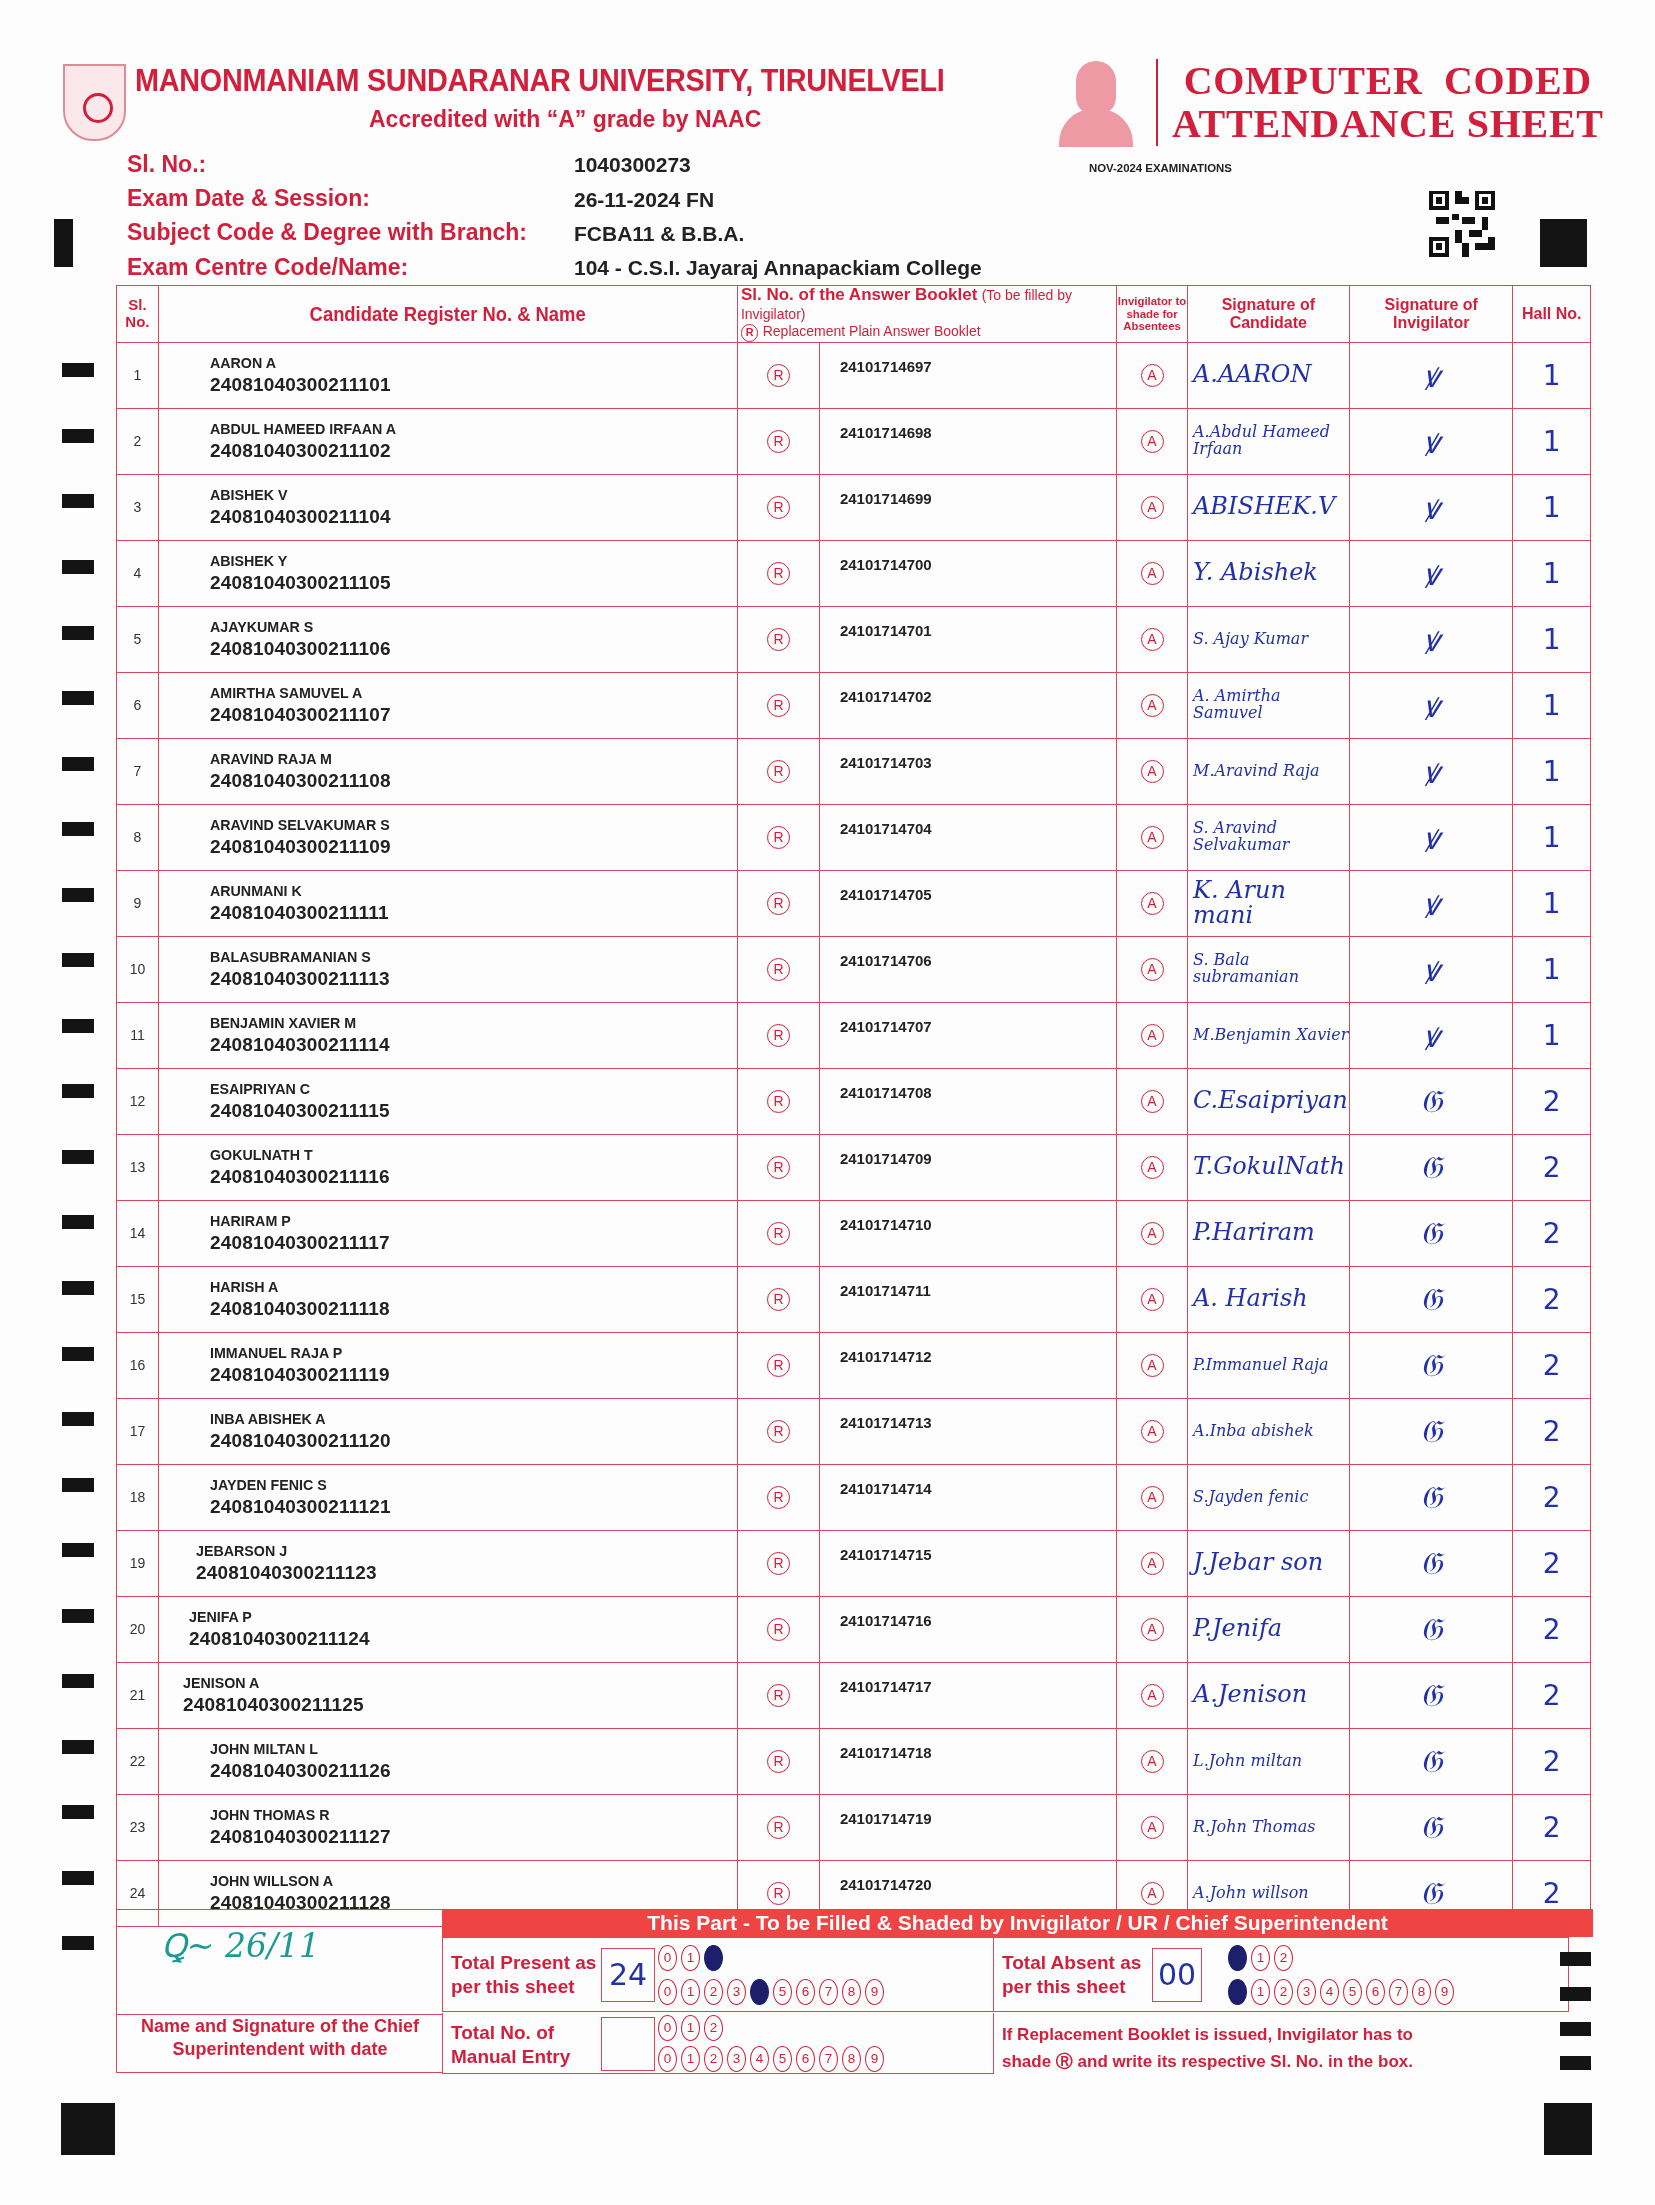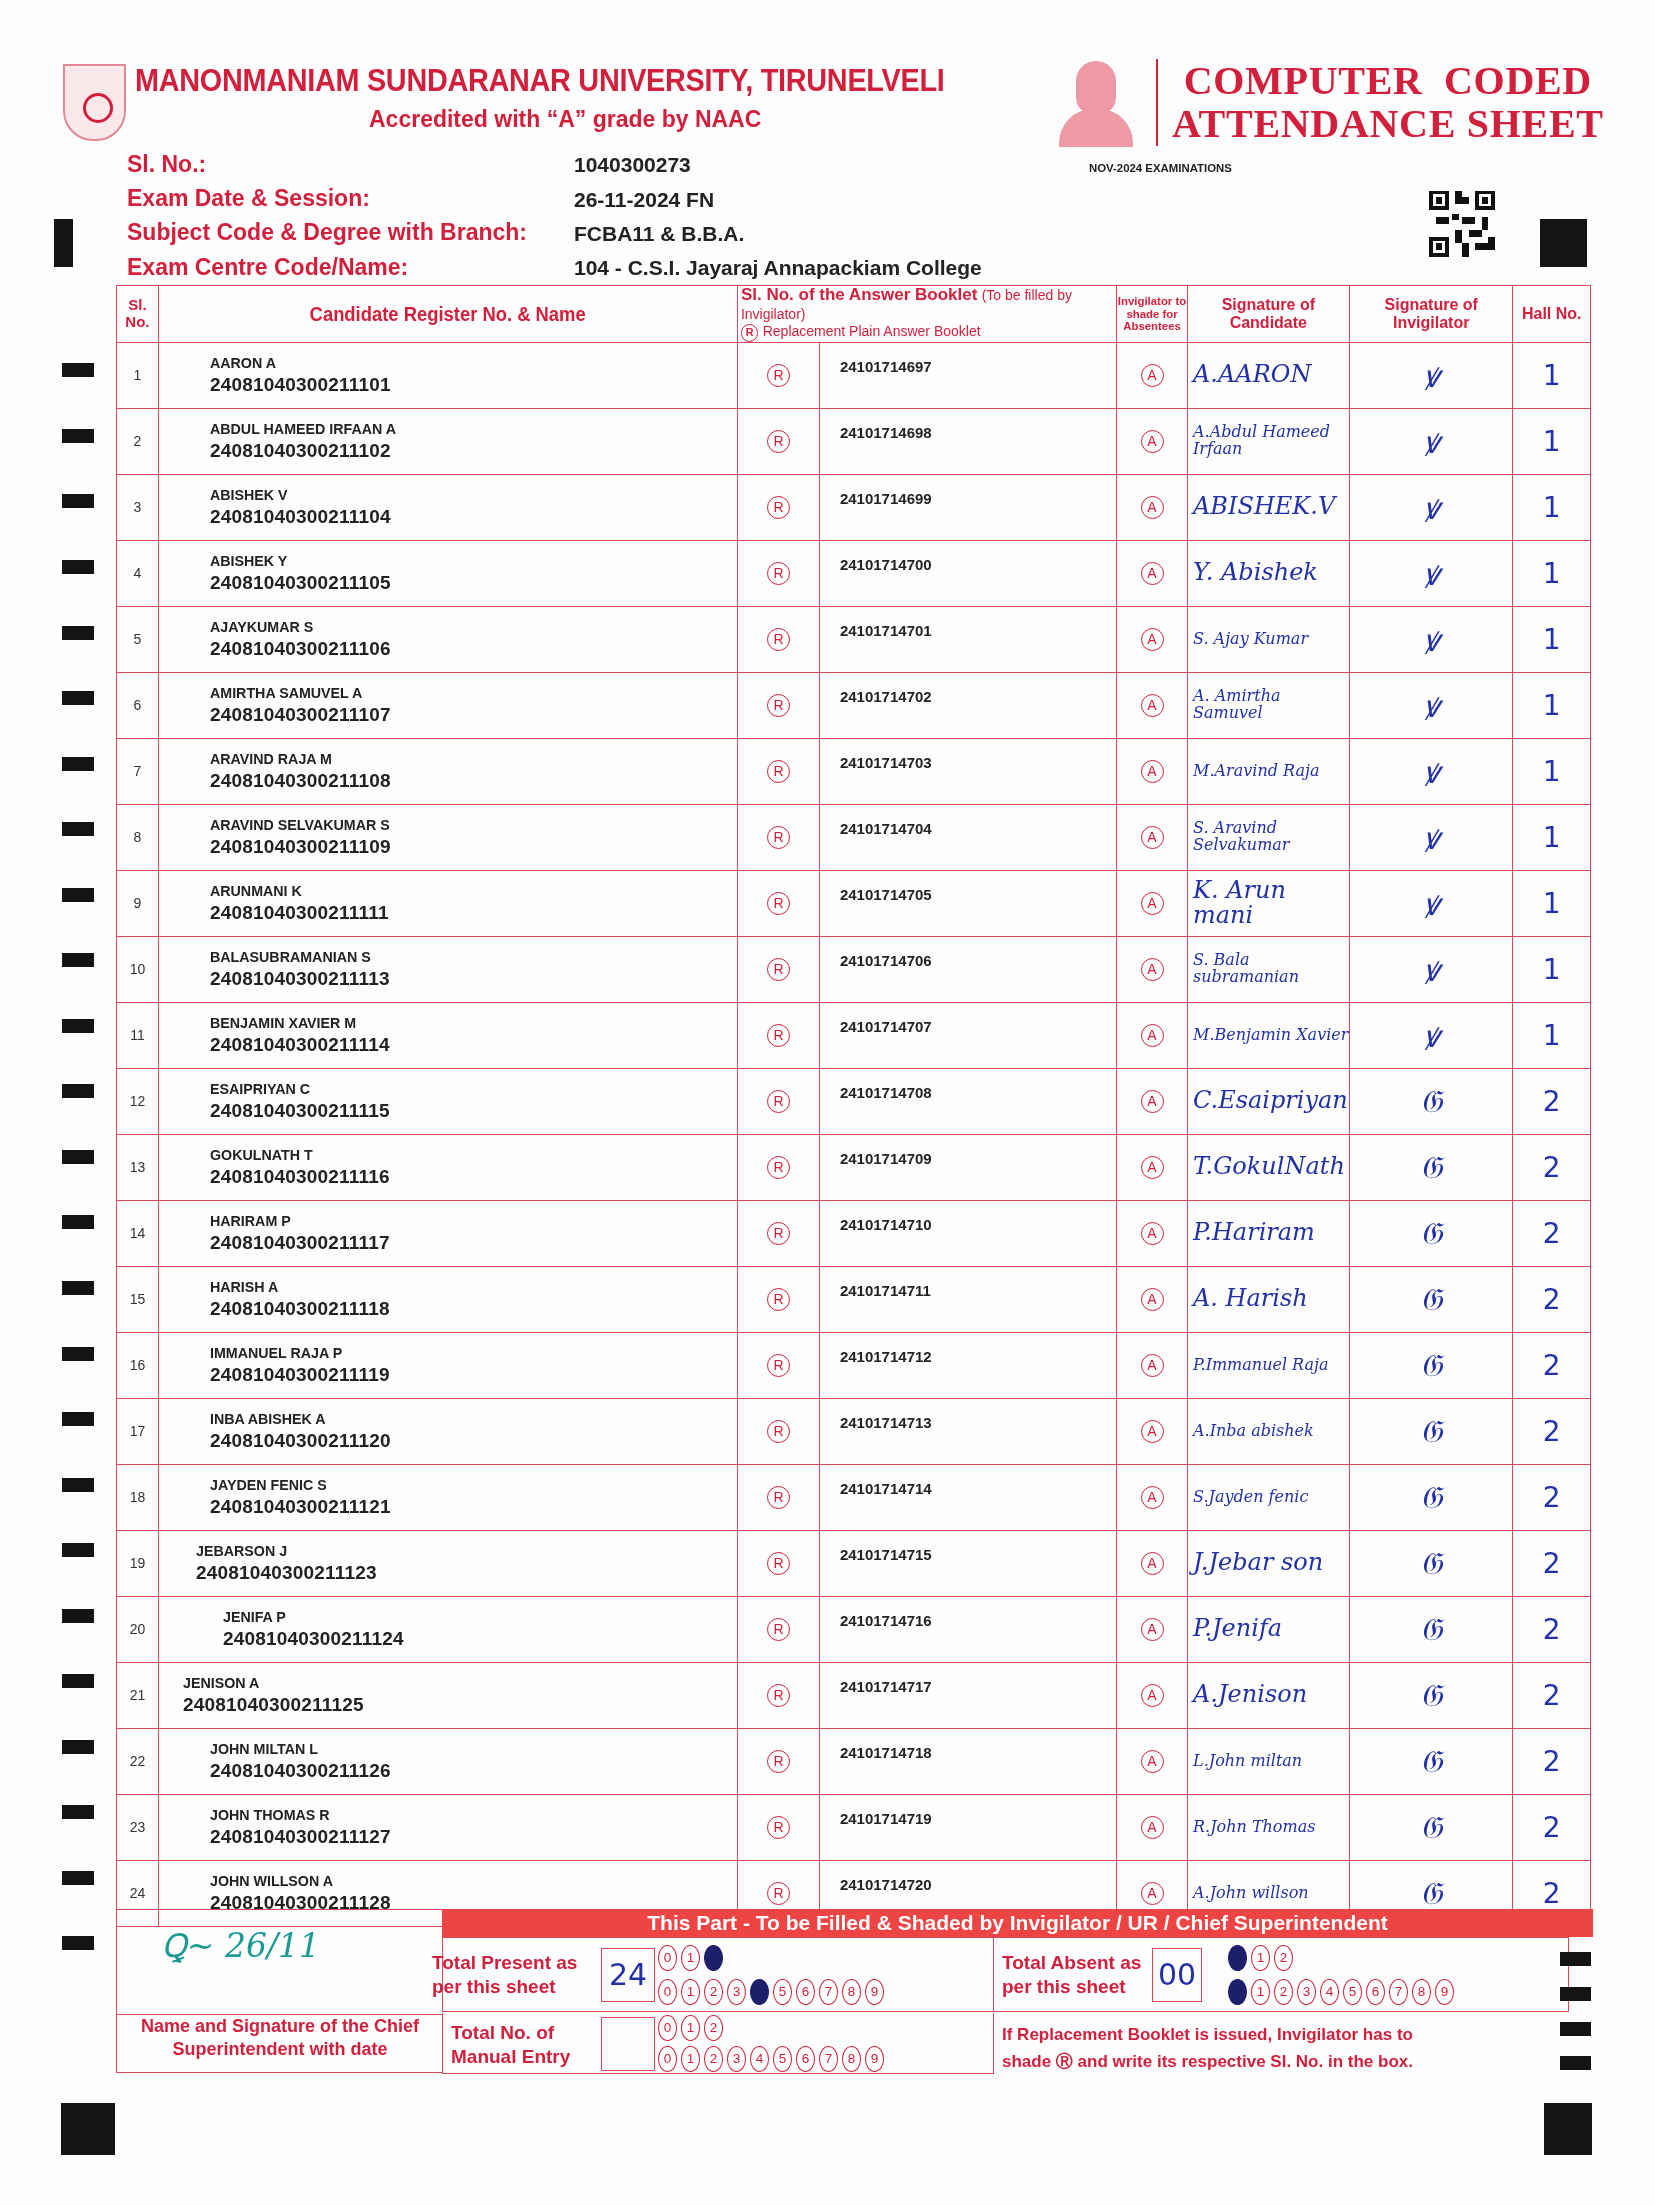--- a/index.html
+++ b/index.html
@@ -402,21 +402,21 @@
         </td>
         <td class="c-r"><span class="bubble">R</span></td>
         <td class="c-bk">24101714715</td>
         <td class="c-a"><span class="bubble">A</span></td>
         <td class="sig" style="font-size:24px;white-space:normal">J.Jebar son</td>
         <td class="isig">𝔊</td>
         <td class="hall">2</td>
       </tr>
       <tr>
         <td class="c-sl">20</td>
-        <td class="c-name" style="padding-left:64px">
+        <td class="c-name" style="padding-left:30px">
           <span class="nm">JENIFA P</span>
           <span class="reg">24081040300211124</span>
         </td>
         <td class="c-r"><span class="bubble">R</span></td>
         <td class="c-bk">24101714716</td>
         <td class="c-a"><span class="bubble">A</span></td>
         <td class="sig" style="font-size:24px;white-space:normal">P.Jenifa</td>
         <td class="isig">𝔊</td>
         <td class="hall">2</td>
       </tr>
@@ -476,21 +476,21 @@
 </table>
 
 <div class="foot">
   <div class="f-left">
     <div class="cs-sig">Ꝗ~ 26/11</div>
     <div class="f-left-bottom">Name and Signature of the Chief Superintendent with date</div>
   </div>
   <div class="banner">This Part - To be Filled &amp; Shaded by Invigilator / UR / Chief Superintendent</div>
 
   <div class="f-box" style="left:326px;top:28px;width:552px;height:75px;"></div>
-  <div class="f-label" style="left:316px;top:42px;width:148px;">Total Present as per this sheet</div>
+  <div class="f-label" style="left:335px;top:42px;width:148px;">Total Present as per this sheet</div>
   <div class="hbox" style="left:485px;top:39px;">24</div>
   <div class="brow" id="tp-tens" style="left:542px;top:36px;">
       <span class="b">0</span>
       <span class="b">1</span>
       <span class="b filled">2</span>
     </div>
   <div class="brow" id="tp-units" style="left:542px;top:70px;">
       <span class="b">0</span>
       <span class="b">1</span>
       <span class="b">2</span>

